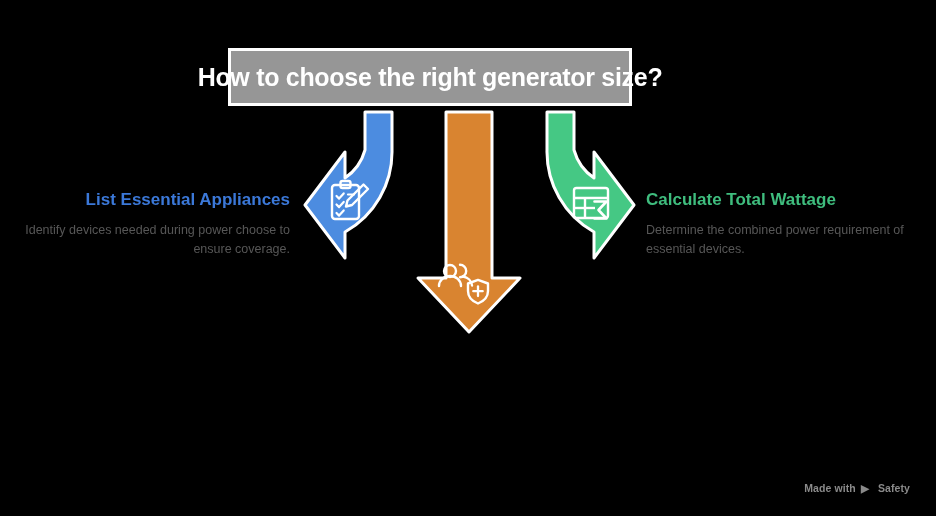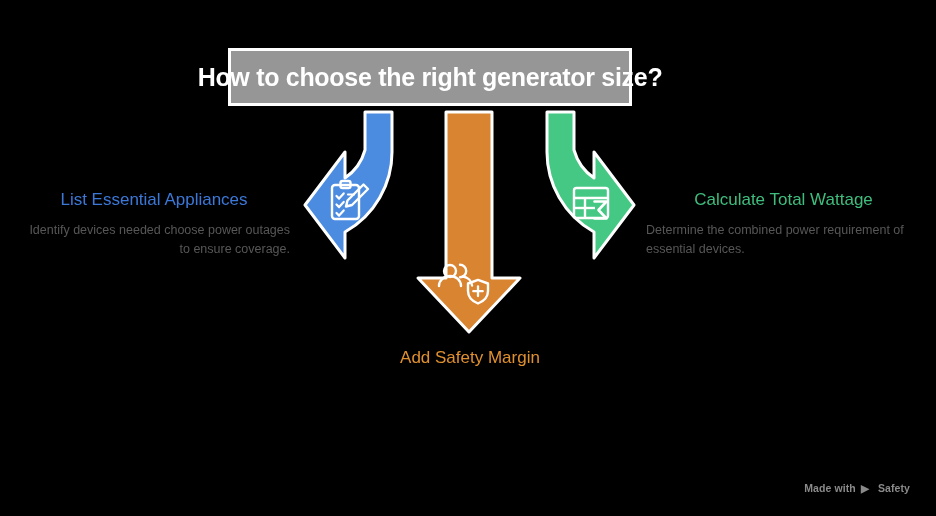--- a/index.html
+++ b/index.html
@@ -53,24 +53,23 @@
     height: 516px;
     pointer-events: none;
   }
 
   
   .branch {
     position: absolute;
   }
   .branch-title {
     font-size: 17px;
-    font-weight: normal;
+    font-weight: bold;
     line-height: 1.2;
     white-space: nowrap;
-    text-align: center;
   }
   .branch-desc {
     margin-top: 11px;
     font-size: 12.5px;
     line-height: 1.45;
     color: #575757;
   }
 
   #branch-left {
     left: 18px;
@@ -194,30 +193,29 @@
                L 594,178
                A 50,50 0 0 1 574,150
                L 574,112
                Z" fill="#45c884" stroke="#ffffff" stroke-width="3" stroke-linejoin="round"></path>
       <use href="#icon-spreadsheet" x="591" y="203"></use>
     </g>
   </svg>
 
   <div class="branch" id="branch-left">
     <div class="branch-title">List Essential Appliances</div>
-    <div class="branch-desc">Identify devices needed choose power outages to ensure coverage.</div>
+    <div class="branch-desc">Identify devices needed during power choose to ensure coverage.</div>
   </div>
 
   <div class="branch" id="branch-right">
     <div class="branch-title">Calculate Total Wattage</div>
     <div class="branch-desc">Determine the combined power requirement of essential devices.</div>
   </div>
 
   <div class="branch" id="branch-bottom">
-    <div class="branch-title">Add Safety Margin</div>
   </div>
 
   <div id="watermark">
     <span>Made with</span>
     <span class="wm-mark">▶</span>
     <span>Safety</span>
   </div>
 
 </div>
 

